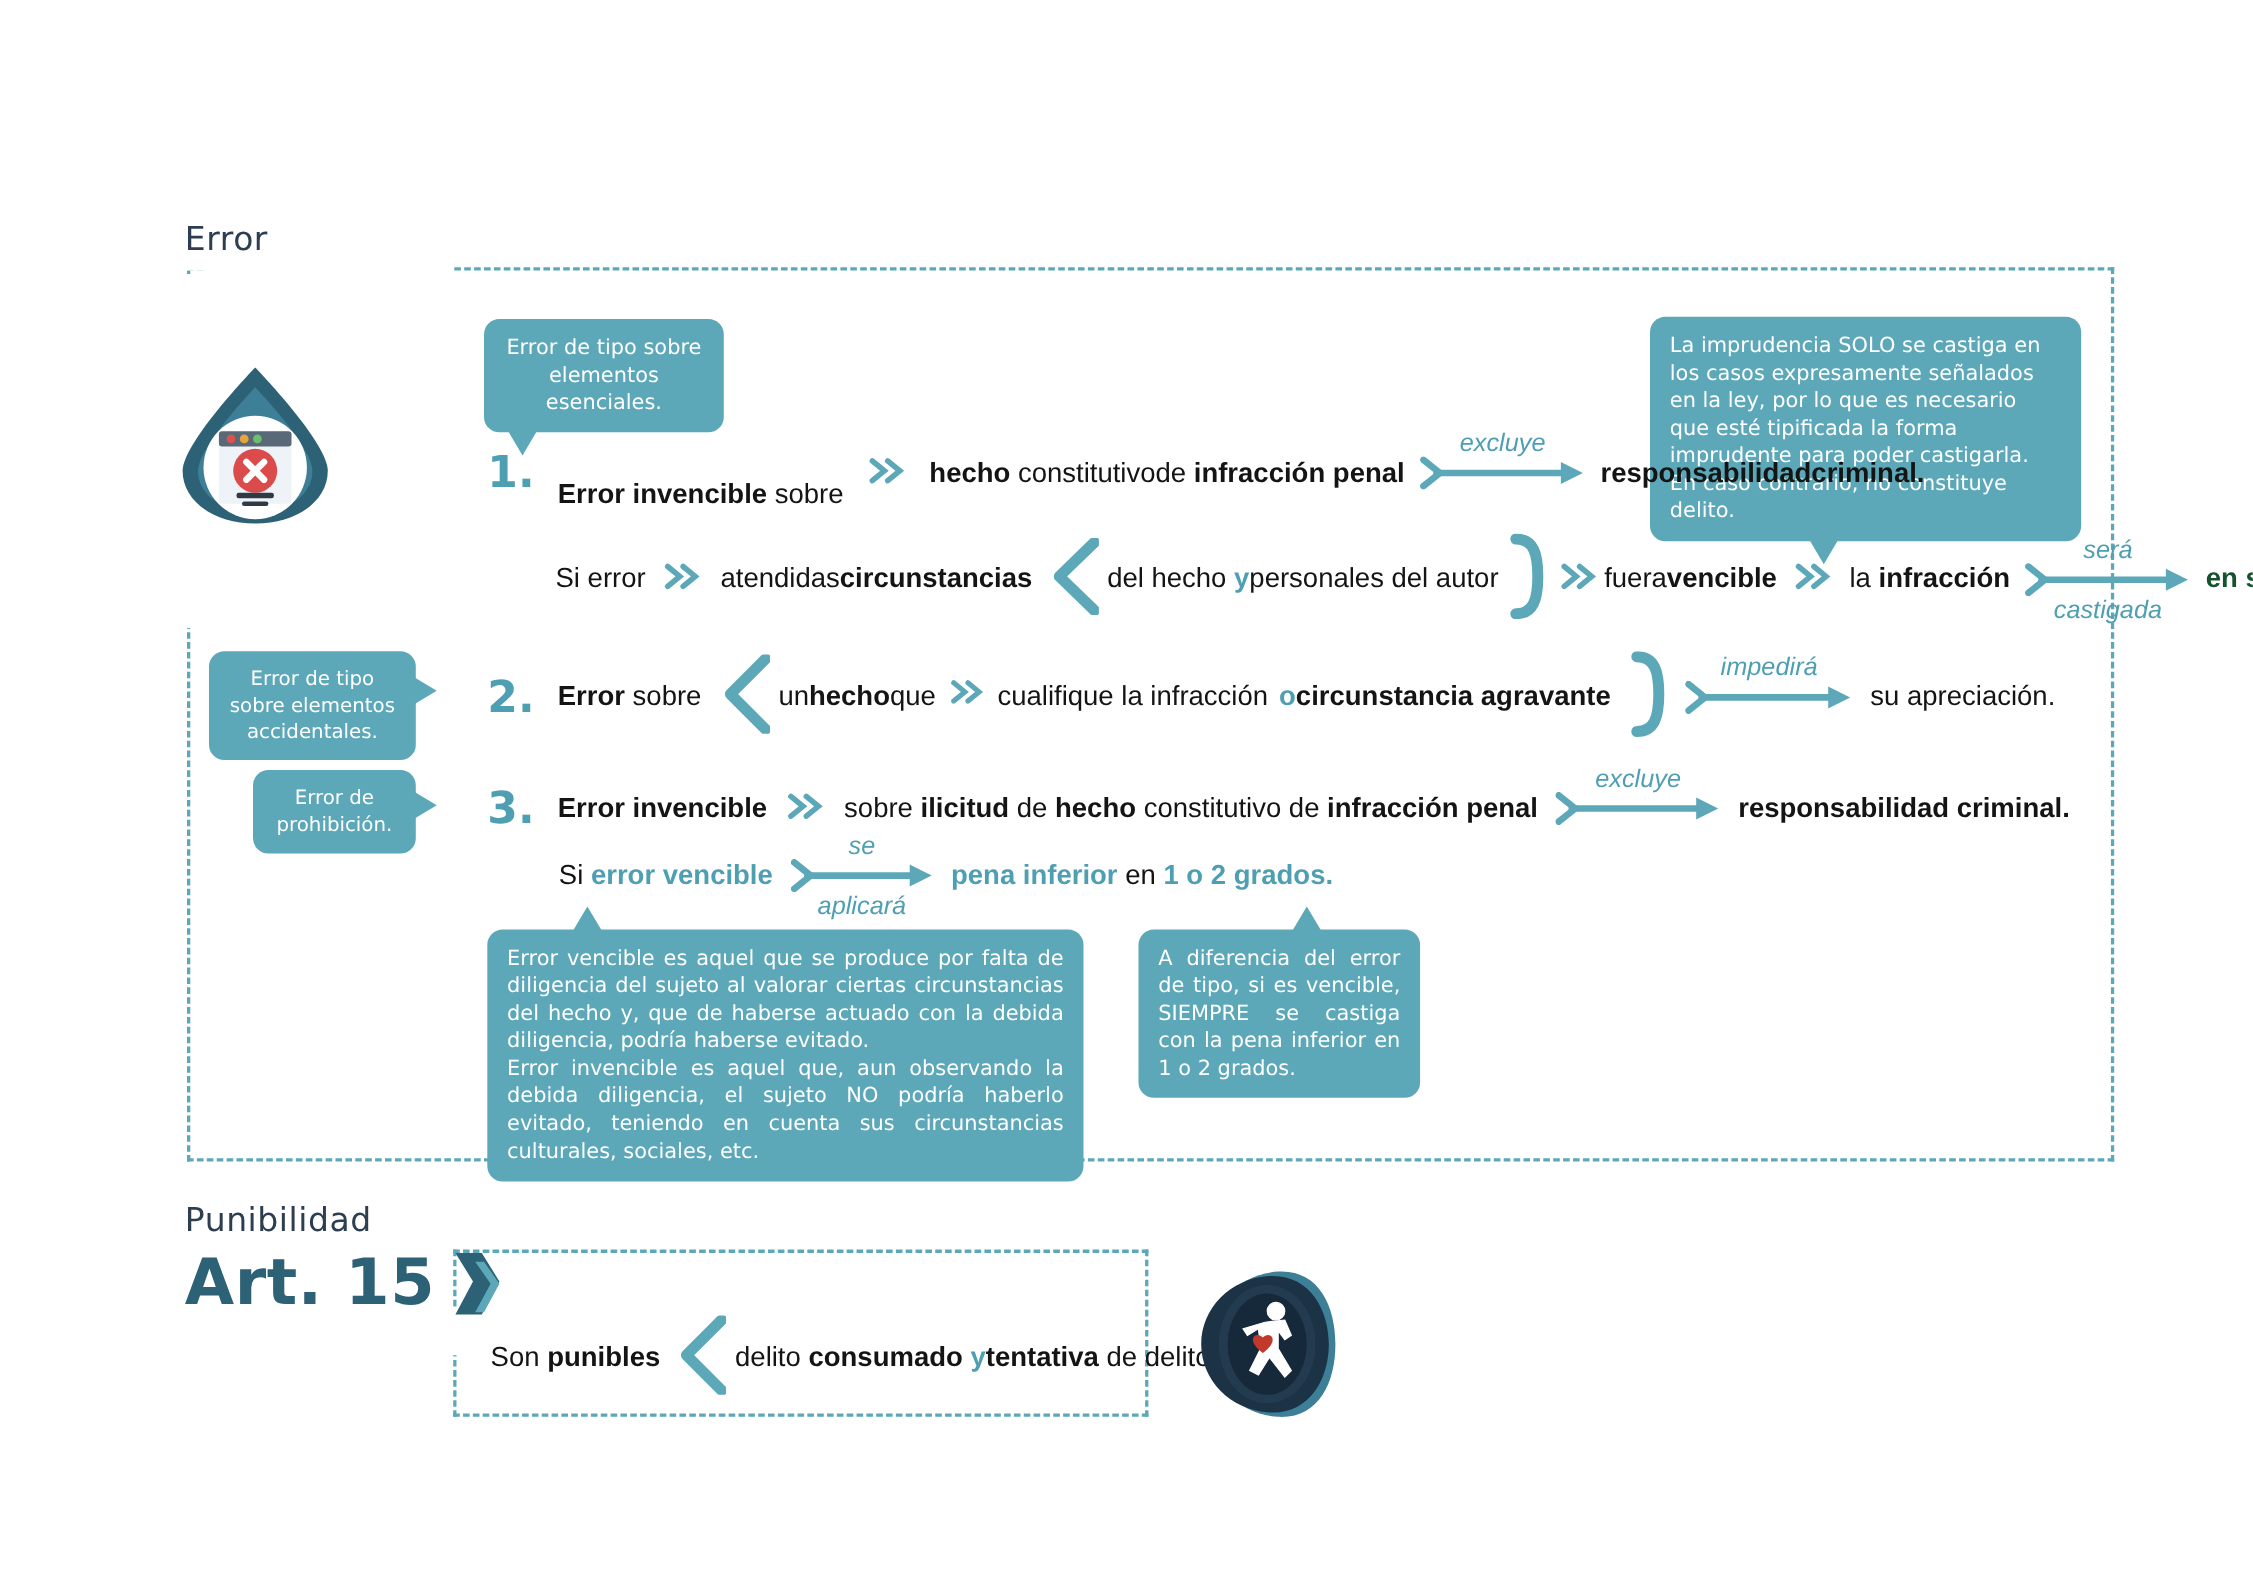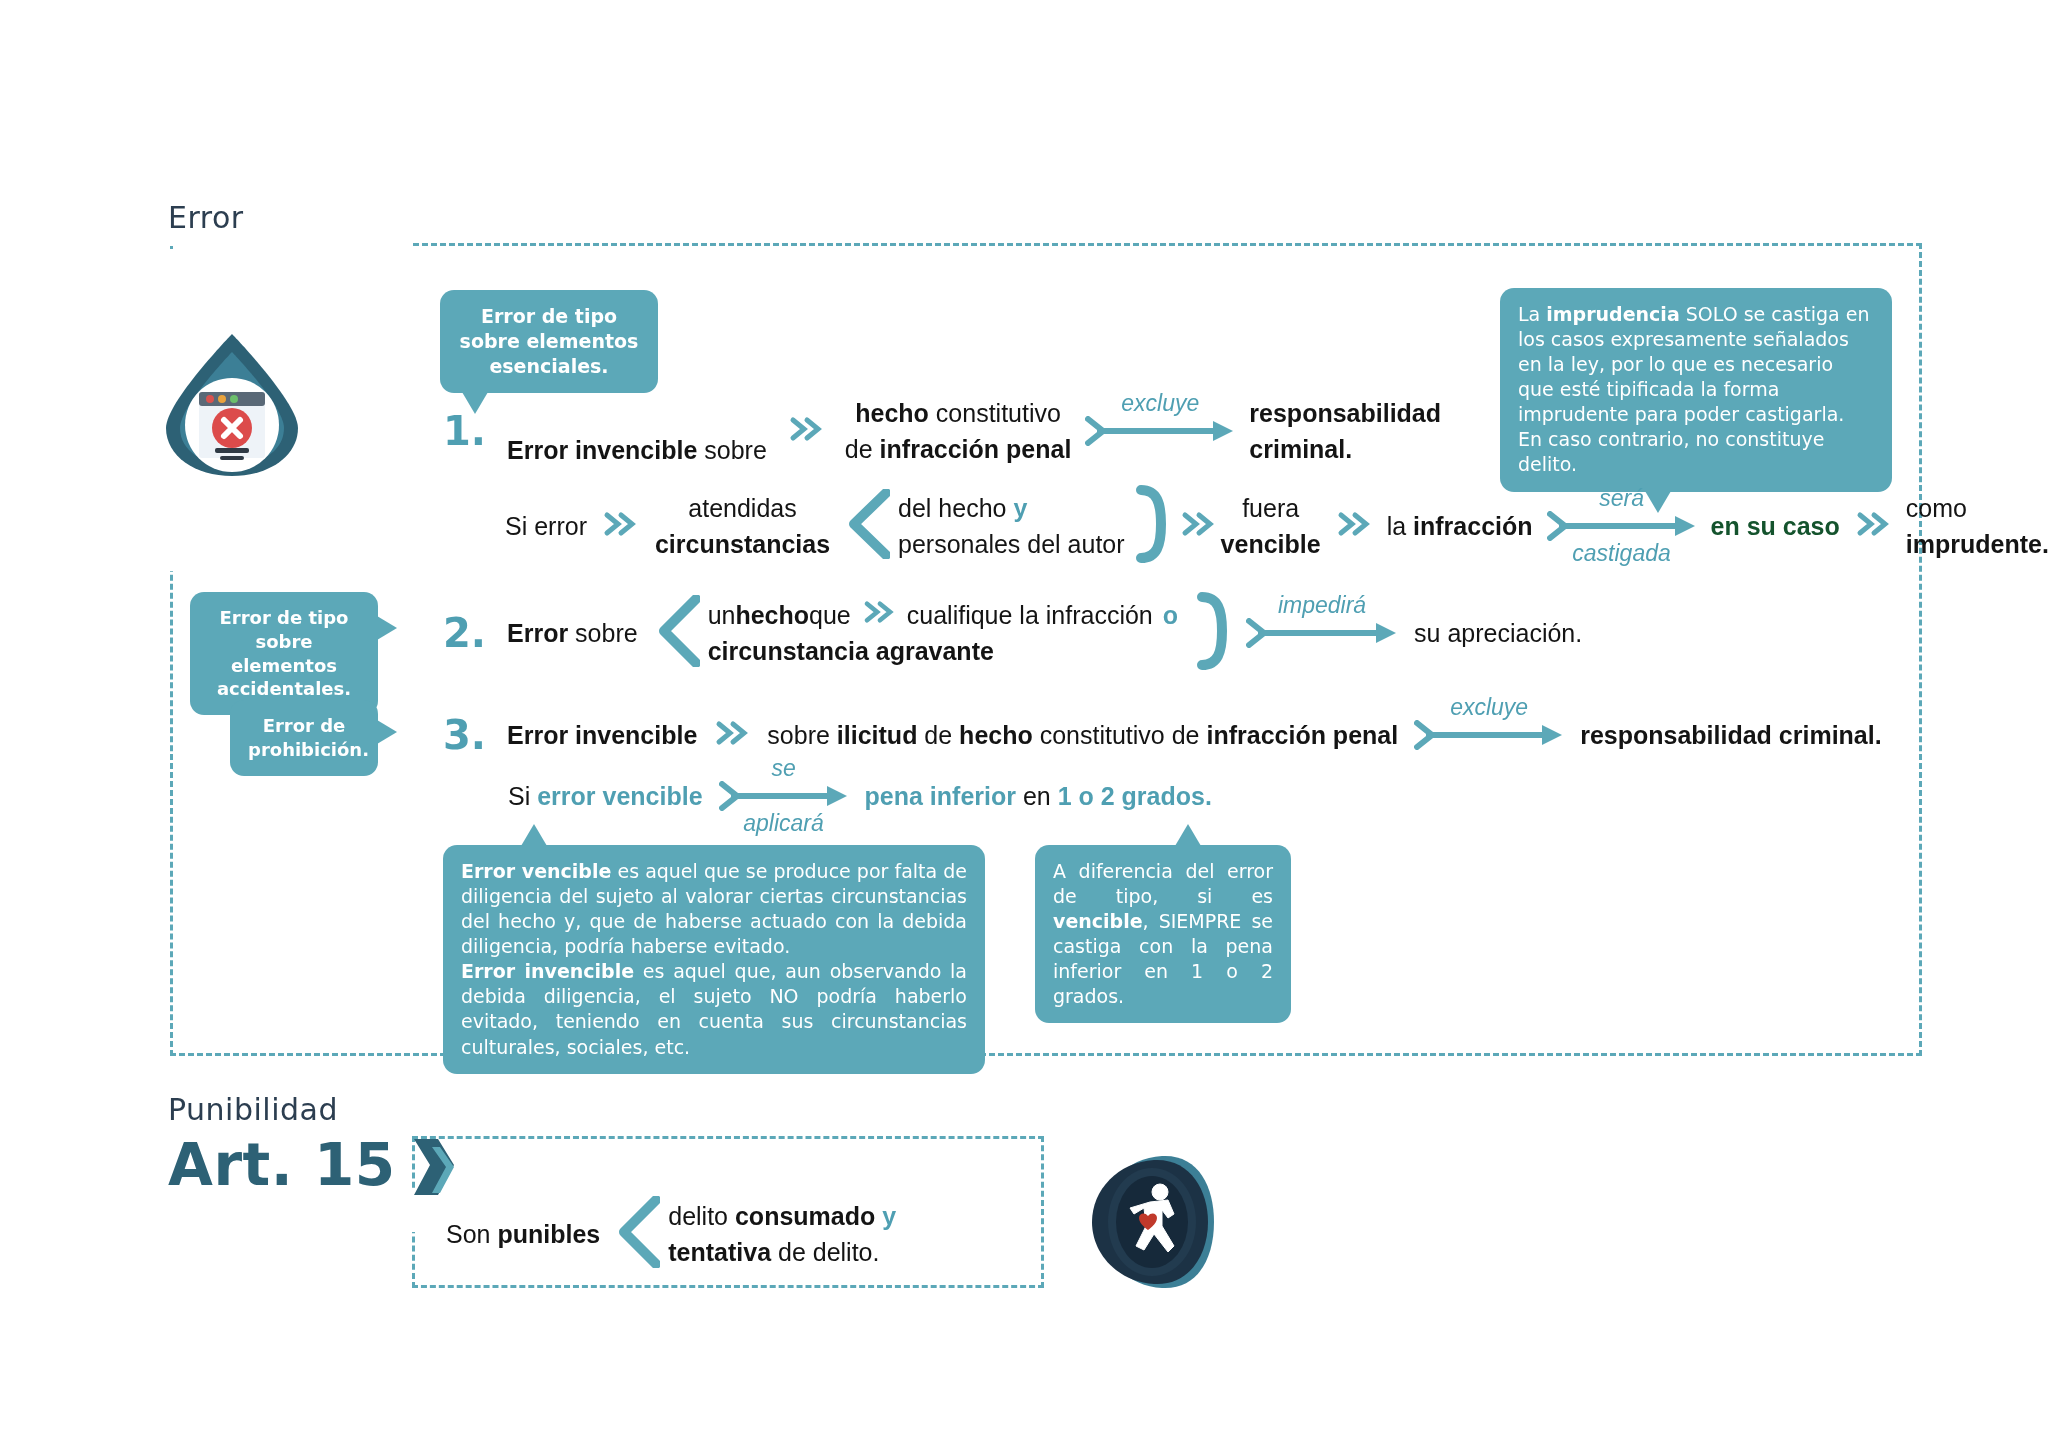--- a/index.html
+++ b/index.html
@@ -44,21 +44,21 @@
   
   .bubble {
     position: absolute;
     background: #5ca8b8;
     border-radius: 14px;
     color: #ffffff;
     font-family: "DejaVu Sans", sans-serif;
     padding: 14px 18px;
   }
   .bubble-text { line-height: 1.32; }
-  .bubble-text b { font-weight: bold; }
+  .bubble-text b { font-weight: normal; }
   .bub-tail-down, .bub-tail-up, .bub-tail-right {
     position: absolute; width: 0; height: 0;
   }
   .bub-tail-down {
     border-left: 13px solid transparent;
     border-right: 13px solid transparent;
     border-top: 22px solid #5ca8b8;
   }
   .bub-tail-up {
     border-left: 13px solid transparent;
@@ -82,21 +82,21 @@
   }
   .txt b { font-weight: bold; }
   .teal { color: #4f9fb2; }
   .teal-b { color: #14532d; font-weight: bold; }
   .num {
     font-size: 40px;
     font-weight: bold;
     color: #4f9fb2;
     font-family: "DejaVu Sans", sans-serif;
   }
-  .stack { display: flex; flex-direction: column; }
+  .stack { display: flex; flex-direction: row; }
   .stack .txt { line-height: 1.45; }
 
   
   .dchev { flex: 0 0 auto; }
   
   .larrow { position: relative; flex: 0 0 auto; font-style: italic; }
   .larrow-lbl {
     position: absolute;
     left: 0; right: 0;
     text-align: center;

